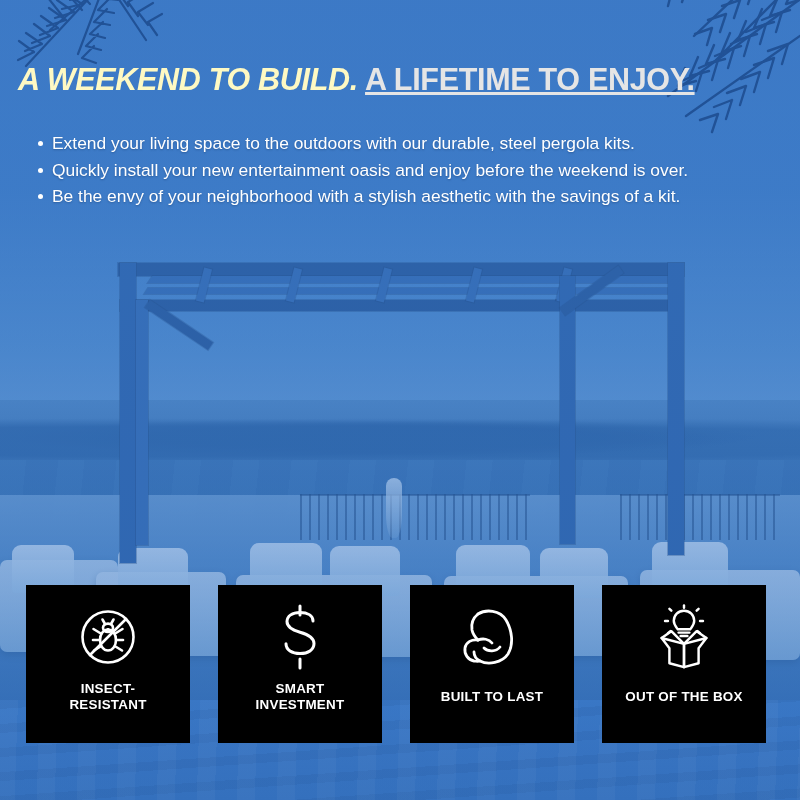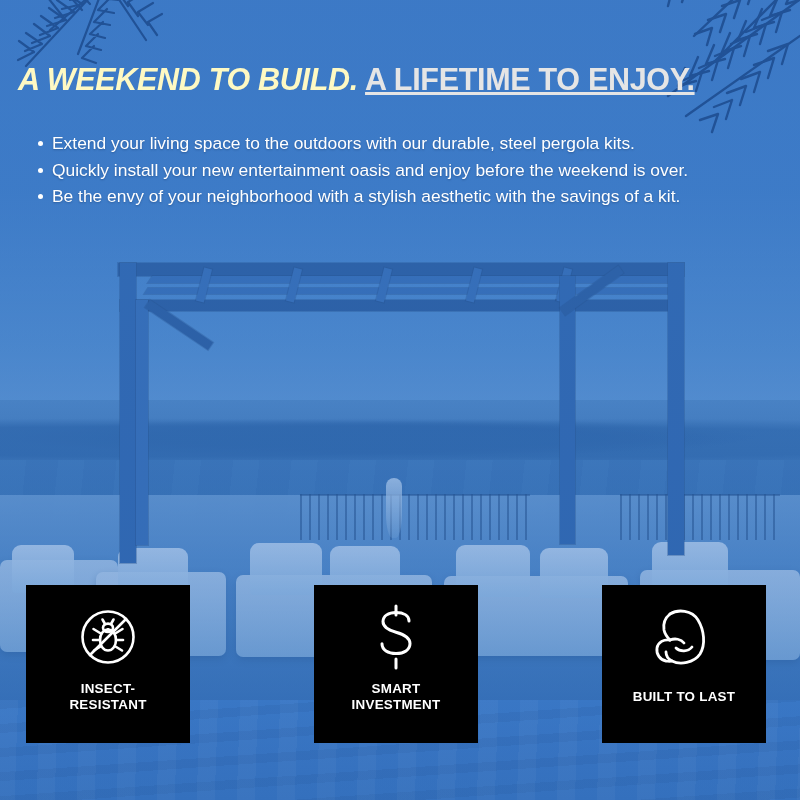--- a/index.html
+++ b/index.html
@@ -376,16 +376,38 @@
                    C20 55, 18 51, 18 48"></path>
           <path d="M22 10 C17 14, 15 20, 16 26 C17 31, 20 34, 22 36"></path>
           <path d="M22 36 C16 35, 10 38, 9 44 C8 50, 12 56, 18 57 C21 57.6, 23 57.4, 24 57"></path>
           <path d="M22 36 C27 34, 33 35, 36 39"></path>
           <path d="M28 44 C32 48, 40 48, 44 43"></path>
         </svg>
       </div>
       <div class="card-label">BUILT TO LAST</div>
     </div>
 
+    <div class="card c4">
+      <div class="card-icon">
+        <svg width="74" height="66" viewBox="0 0 74 66" fill="none" stroke="#ffffff" stroke-width="2.5" stroke-linecap="round" stroke-linejoin="round">
+          <path d="M37 6 C31 6, 26.5 10.6, 26.5 16.4 C26.5 20.4, 29 22.8, 30.6 25 L43.4 25
+                   C45 22.8, 47.5 20.4, 47.5 16.4 C47.5 10.6, 43 6, 37 6 Z"></path>
+          <line x1="31.5" y1="28.5" x2="42.5" y2="28.5"></line>
+          <line x1="33.5" y1="32" x2="40.5" y2="32"></line>
+          <line x1="37" y1="0.5" x2="37" y2="3"></line>
+          <line x1="24" y1="6" x2="22" y2="4"></line>
+          <line x1="50" y1="6" x2="52" y2="4"></line>
+          <line x1="20.5" y1="16.5" x2="17.5" y2="16.5"></line>
+          <line x1="53.5" y1="16.5" x2="56.5" y2="16.5"></line>
+          <line x1="23" y1="27" x2="20.5" y2="29"></line>
+          <line x1="51" y1="27" x2="53.5" y2="29"></line>
+          <path d="M37 40 L14 34 L22 44.5 L22 60 L37 64 Z"></path>
+          <path d="M37 40 L60 34 L52 44.5 L52 60 L37 64 Z"></path>
+          <path d="M14 34 L24 27 L37 40"></path>
+          <path d="M60 34 L50 27 L37 40"></path>
+        </svg>
+      </div>
+      <div class="card-label">OUT OF THE BOX</div>
+    </div>
 
   </div>
 
 </div>
 
 </body></html>

